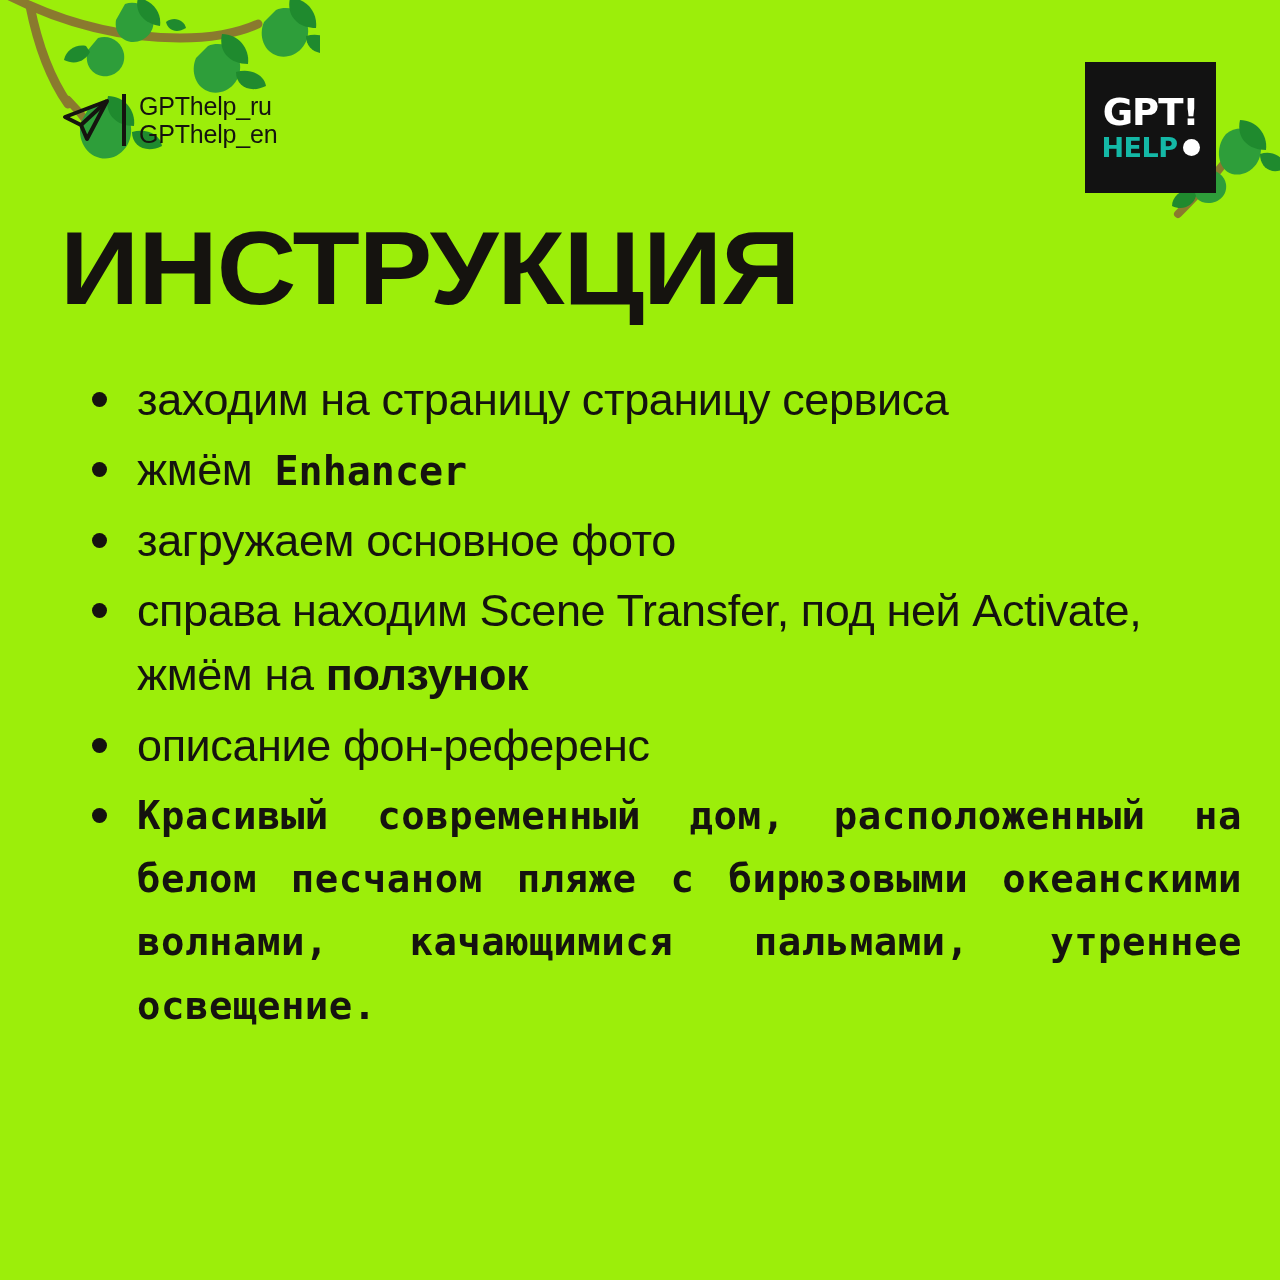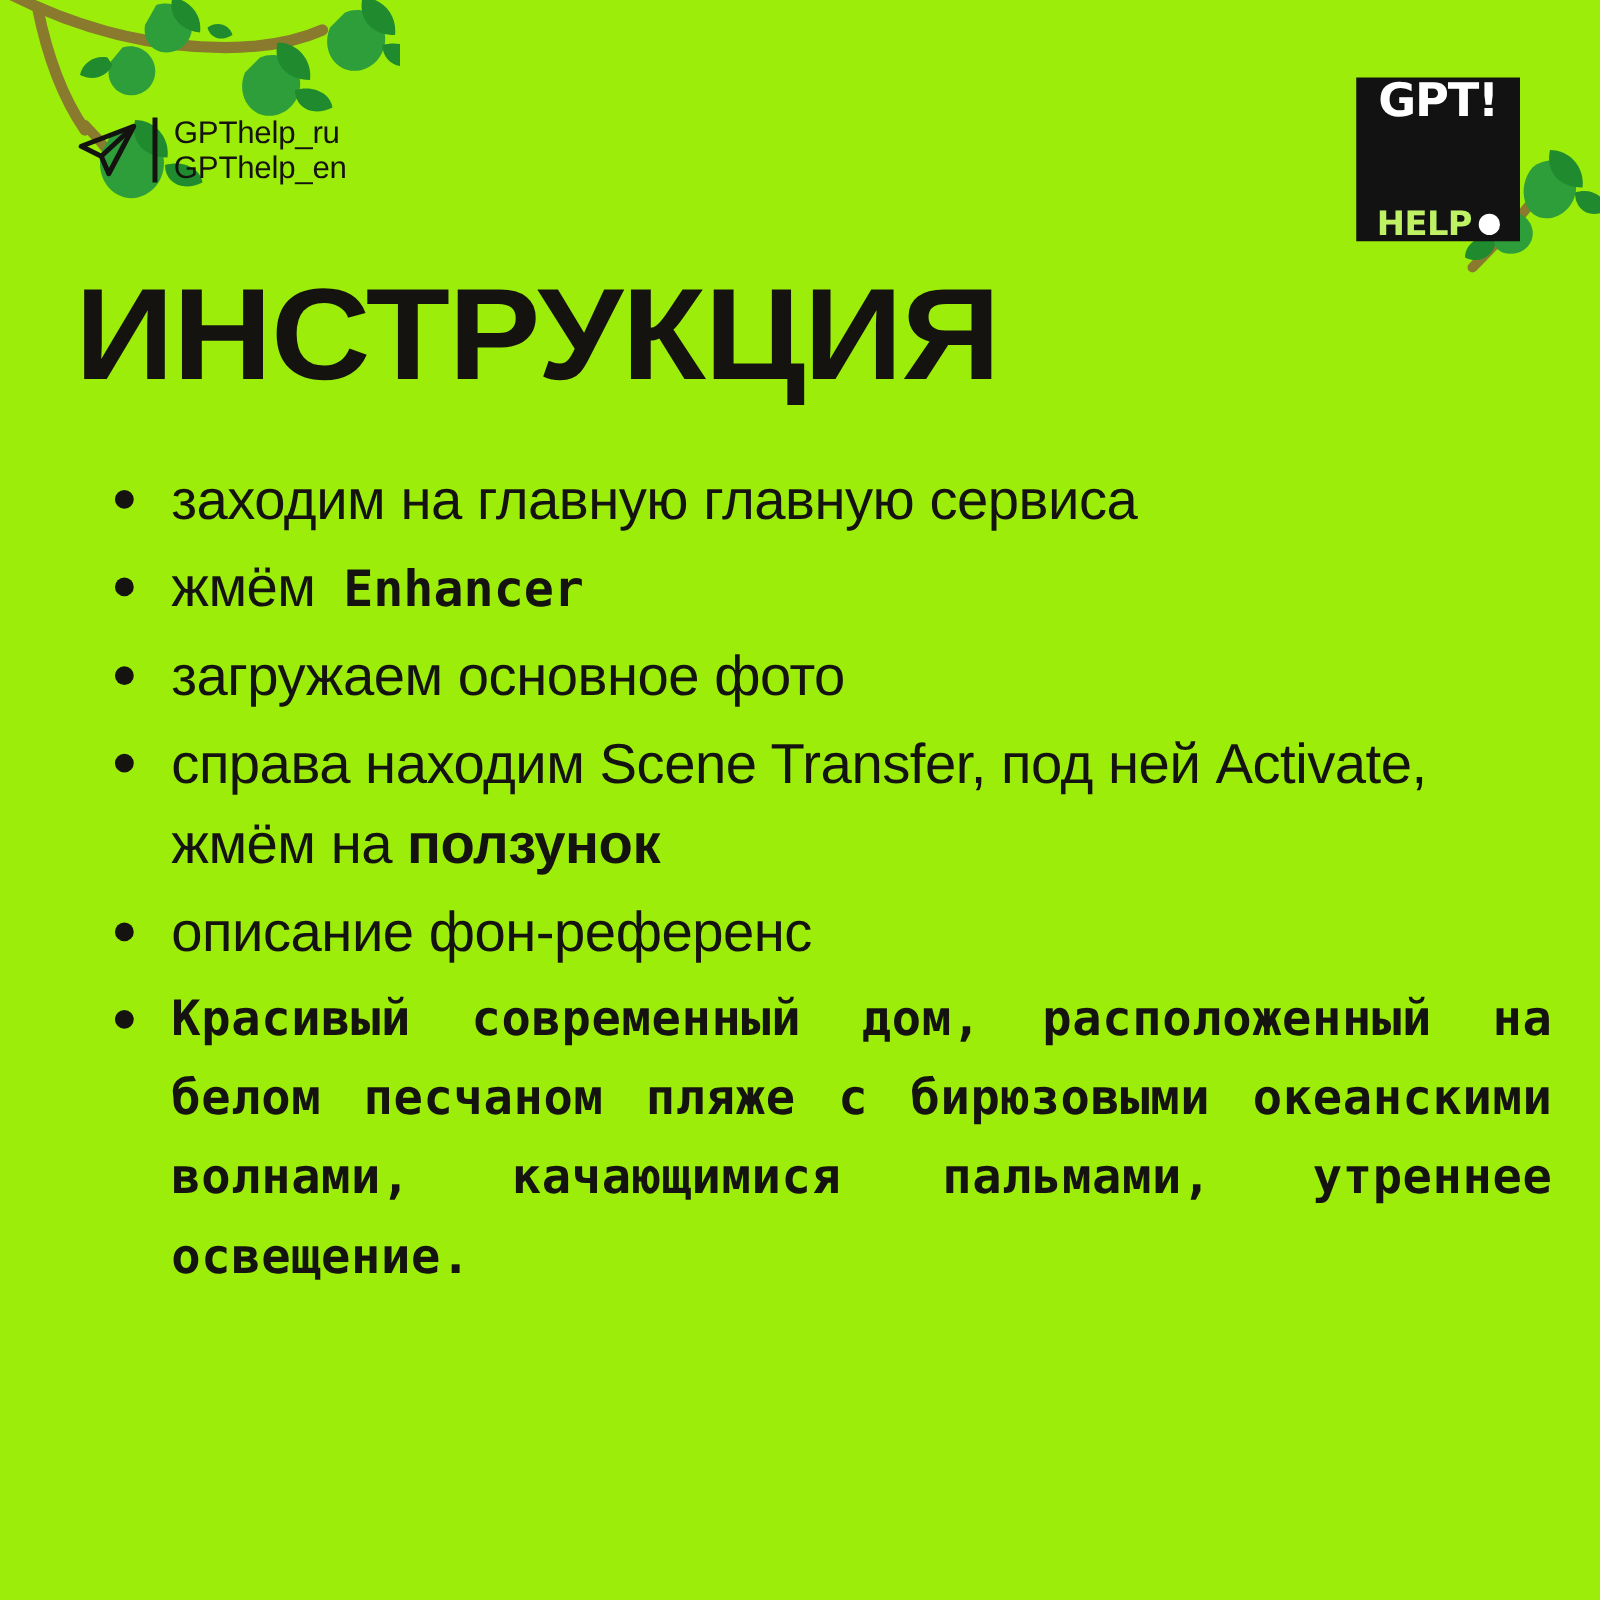--- a/index.html
+++ b/index.html
@@ -80,41 +80,41 @@
   .logo-box {
     position: absolute;
     left: 1085px;
     top: 62px;
     width: 131px;
     height: 131px;
     background: #121212;
     display: flex;
     flex-direction: column;
     align-items: center;
-    justify-content: space-between;
+    justify-content: center;
     gap: 3px;
   }
   .logo-top {
     font-family: "DejaVu Sans", sans-serif;
     font-weight: bold;
     font-size: 37px;
     color: #ffffff;
     letter-spacing: -1px;
     line-height: 1;
   }
   .logo-bottom-row {
     display: flex;
     align-items: center;
     gap: 5px;
   }
   .logo-bottom {
     font-family: "DejaVu Sans", sans-serif;
     font-weight: bold;
     font-size: 27px;
-    color: #bef264;
+    color: #14b8a6;
     letter-spacing: -0.5px;
     line-height: 1;
   }
   .logo-dot {
     width: 17px;
     height: 17px;
     border-radius: 50%;
     background: #ffffff;
     display: block;
   }
@@ -243,21 +243,21 @@
       <span class="logo-dot"></span>
     </div>
   </div>
 
   <div class="title">ИНСТРУКЦИЯ</div>
 
   <div class="list">
 
     <div class="item">
       <span class="dot"></span>
-      <div class="body">заходим на главную главную сервиса</div>
+      <div class="body">заходим на страницу страницу сервиса</div>
     </div>
 
     <div class="item">
       <span class="dot"></span>
       <div class="body"><span>жмём </span><span class="mono">Enhancer</span></div>
     </div>
 
     <div class="item">
       <span class="dot"></span>
       <div class="body">загружаем основное фото</div>

